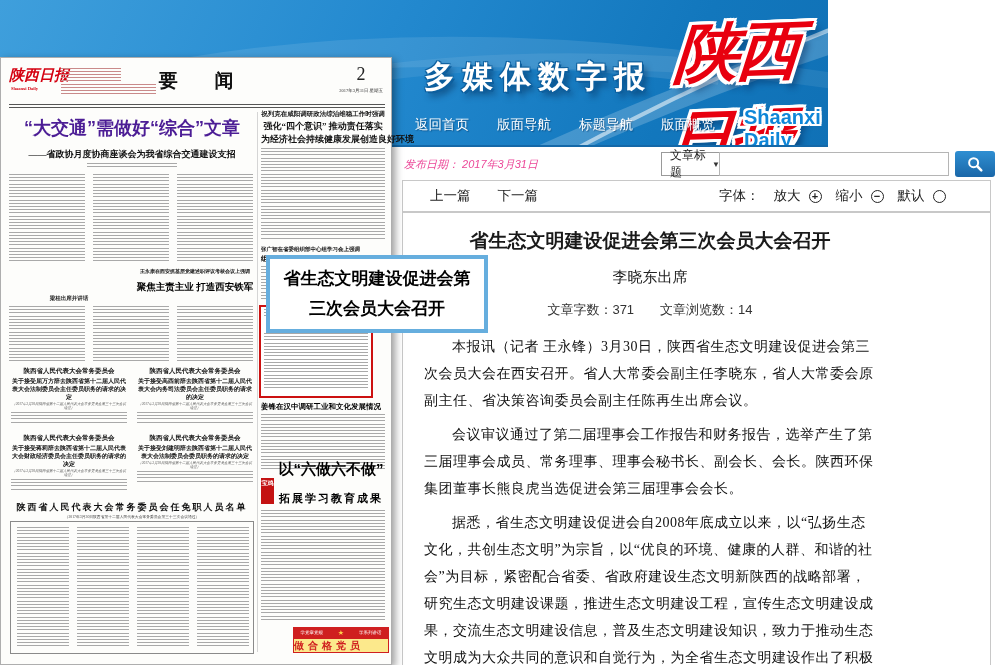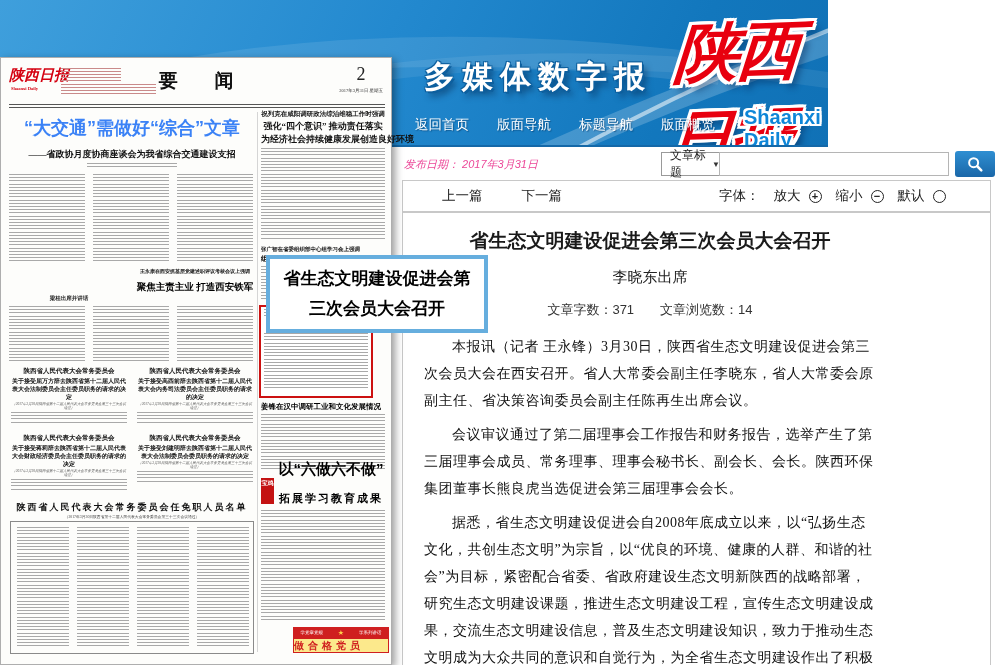--- a/index.html
+++ b/index.html
@@ -28,21 +28,21 @@
   .sel-box { position:absolute; left:661px; top:152px; width:68px; height:24px; border:1px solid #9a9a9a;
     background:#fff; font-size:12px; color:#222; display:flex; align-items:center; justify-content:space-between; padding:0 8px; cursor:pointer; }
   .sel-caret { font-size:8px; color:#333; }
   .search-input { position:absolute; left:719px; top:152px; width:230px; height:24px; border:1px solid #b5b5b5; font-size:12px; padding:0 4px; outline:none; }
   .search-btn { position:absolute; left:955px; top:151px; width:40px; height:26px; border:none; border-radius:3px;
     background:linear-gradient(#2f8fd2,#1a67a8); display:flex; align-items:center; justify-content:center; cursor:pointer; }
 
   
   .toolbar { position:absolute; left:402px; top:180px; width:589px; height:32px; border:1px solid #c8c8c8;
     background:#fff; display:flex; align-items:center; font-size:13.5px; color:#222; }
-  .tb-link { margin-left:39px; cursor:pointer; }
+  .tb-link { margin-left:27px; cursor:pointer; }
   .font-ctrls { position:absolute; left:316px; display:flex; align-items:center; gap:4px; }
   .font-ctrl { display:flex; align-items:center; gap:8px; cursor:pointer; margin-left:10px; }
   .circle-icon { display:inline-flex; width:13px; height:13px; border:1.4px solid #222; border-radius:50%;
     font-size:11px; line-height:10px; align-items:center; justify-content:center; color:#222; font-weight:bold; }
 
   
   .article-box { position:absolute; left:402px; top:212px; width:589px; height:460px; border:1px solid #c8c8c8; background:#fff; overflow:hidden; }
   .article-inner { position:absolute; left:21px; top:0; width:452px; }
   .a-title { margin-top:15px; text-align:center; font-size:19px; font-weight:bold; color:#1a1a1a; font-family:"Liberation Serif", serif; }
   .a-author { margin-top:14px; text-align:center; font-size:15px; color:#222; font-family:"Liberation Serif", serif; }
@@ -60,21 +60,21 @@
 
   .mh-logo { left:0; top:2px; font-size:15px; font-weight:900; font-style:italic; color:#d40010; font-family:"Liberation Serif", serif; }
   .mh-logo-en { left:2px; top:22px; font-size:4.5px; color:#d40010; font-weight:bold; }
   .mh-info1 { left:52px; top:4px; width:60px; height:14px; }
   .mh-info2 { left:52px; top:20px; width:95px; height:10px; }
   .mh-section { left:130px; top:4px; width:130px; text-align:center; font-size:19px; font-weight:bold; letter-spacing:16px; color:#111; }
   .mh-pageno { left:330px; top:0px; width:44px; text-align:center; font-size:18px; color:#222; }
   .mh-date { left:296px; top:24px; width:78px; text-align:right; font-size:4.5px; color:#333; }
   .mh-rule { left:0; top:40px; width:376px; height:4px; border-top:1px solid #555; border-bottom:1px solid #555; }
 
-  .lead-title { left:0; top:52px; width:246px; text-align:center; font-size:18px; font-weight:900; color:#3b82f6; white-space:nowrap; font-family:"Liberation Sans", sans-serif; }
+  .lead-title { left:0; top:52px; width:246px; text-align:center; font-size:18px; font-weight:900; color:#4c1d95; white-space:nowrap; font-family:"Liberation Sans", sans-serif; }
   .lead-sub { left:0; top:84px; width:246px; text-align:center; font-size:9px; font-weight:bold; color:#111; }
   .lead-byline { left:78px; top:99px; width:90px; height:5px; }
   .lead-col1 { left:0; top:110px; width:76px; height:90px; }
   .lead-col2 { left:84px; top:110px; width:76px; height:90px; }
   .lead-col3 { left:168px; top:110px; width:76px; height:90px; }
 
   .rcol-sep { left:248px; top:48px; width:1px; height:540px; background:#d5d5d5; }
   .rt-kicker { left:252px; top:46px; width:124px; text-align:center; font-size:6.5px; font-weight:bold; color:#111; white-space:nowrap; }
   .rt-line1 { left:252px; top:56px; width:124px; text-align:center; font-size:9px; font-weight:bold; color:#111; white-space:nowrap; }
   .rt-line2 { left:252px; top:69px; width:124px; text-align:center; font-size:9px; font-weight:bold; color:#111; white-space:nowrap; }

